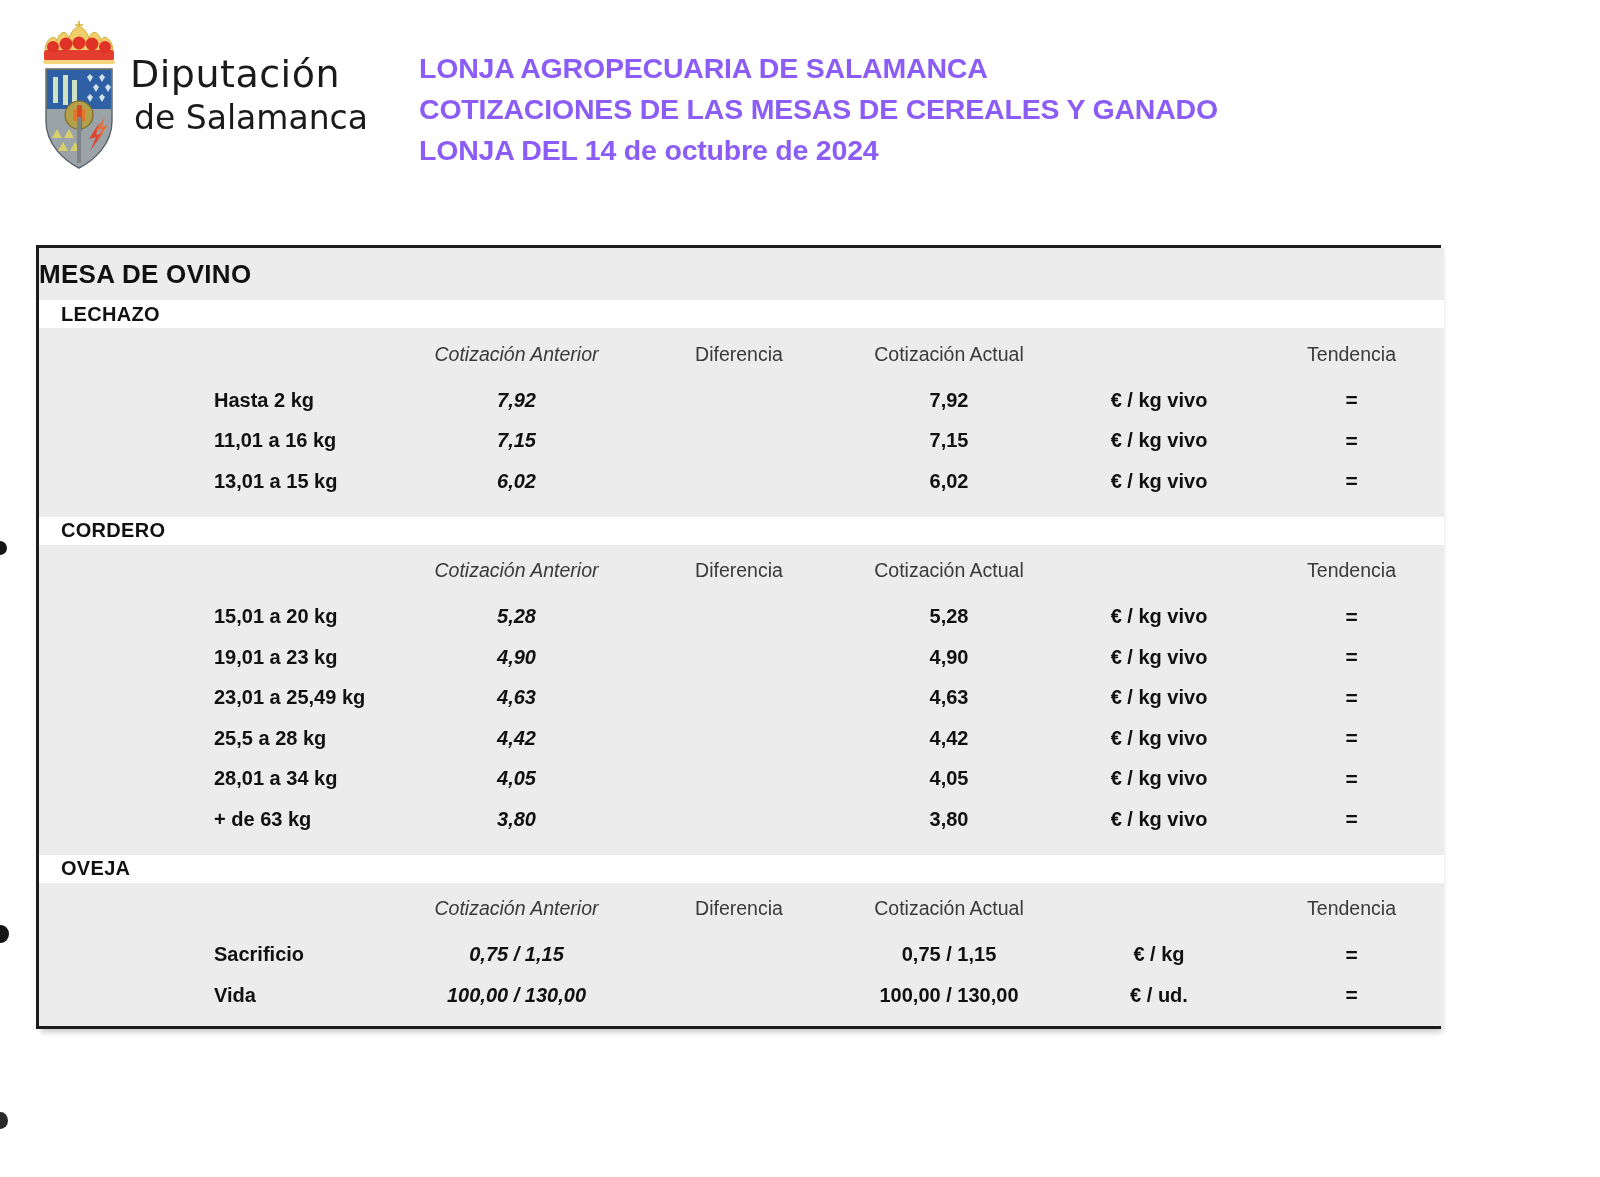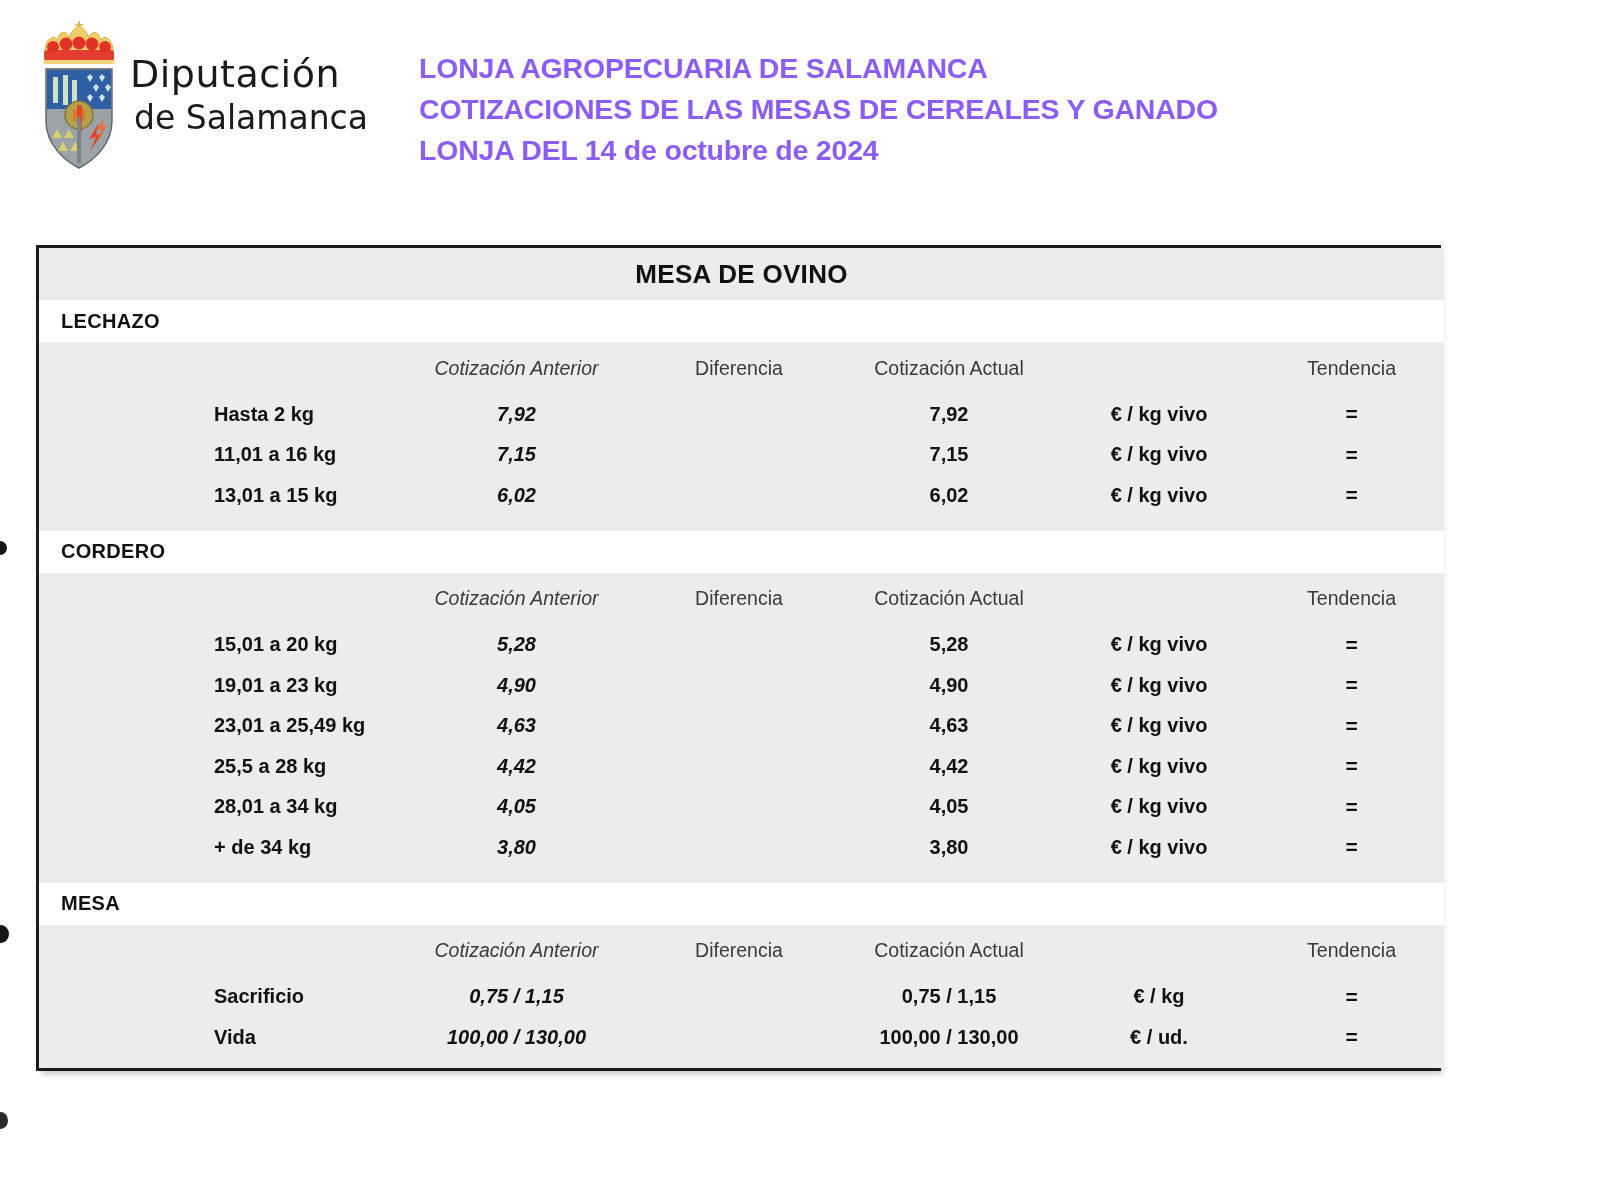--- a/index.html
+++ b/index.html
@@ -106,30 +106,30 @@
   
   .c-name  { width: 355px; }
   .c-prev  { width: 245px; font-style: italic; }
   .c-diff  { width: 200px; }
   .c-curr  { width: 220px; }
   .c-unit  { width: 200px; }
   .c-trend { width: 185px; }
 
   .row-title td {
     height: 52px;
-    text-align: center;
+    text-align: left;
     font-weight: bold;
     font-size: 26px;
     letter-spacing: 0.3px;
     color: #111;
     background: #ececec;
   }
 
   .row-group td {
-    height: 42px;
+    height: 28px;
     background: #ffffff;
     font-weight: bold;
     font-size: 20px;
     letter-spacing: 0.3px;
     color: #111;
     padding-left: 22px;
   }
 
   .row-colhead td {
     height: 52px;
@@ -328,32 +328,32 @@
         </tr>
         <tr class="row-data">
           <td class="c-name">28,01 a 34 kg</td>
           <td class="c-prev">4,05</td>
           <td class="c-diff"></td>
           <td class="c-curr">4,05</td>
           <td class="c-unit">€ / kg vivo</td>
           <td class="c-trend">=</td>
         </tr>
         <tr class="row-data">
-          <td class="c-name">+ de 34 kg</td>
+          <td class="c-name">+ de 63 kg</td>
           <td class="c-prev">3,80</td>
           <td class="c-diff"></td>
           <td class="c-curr">3,80</td>
           <td class="c-unit">€ / kg vivo</td>
           <td class="c-trend">=</td>
         </tr>
         <tr class="spacer-row">
           <td colspan="6"></td>
         </tr>
         <tr class="row-group">
-          <td colspan="6">MESA</td>
+          <td colspan="6">OVEJA</td>
         </tr>
         <tr class="row-colhead">
           <td class="c-name"></td>
           <td class="c-prev">Cotización Anterior</td>
           <td class="c-diff">Diferencia</td>
           <td class="c-curr">Cotización Actual</td>
           <td class="c-unit"></td>
           <td class="c-trend">Tendencia</td>
         </tr>
         <tr class="row-data">

